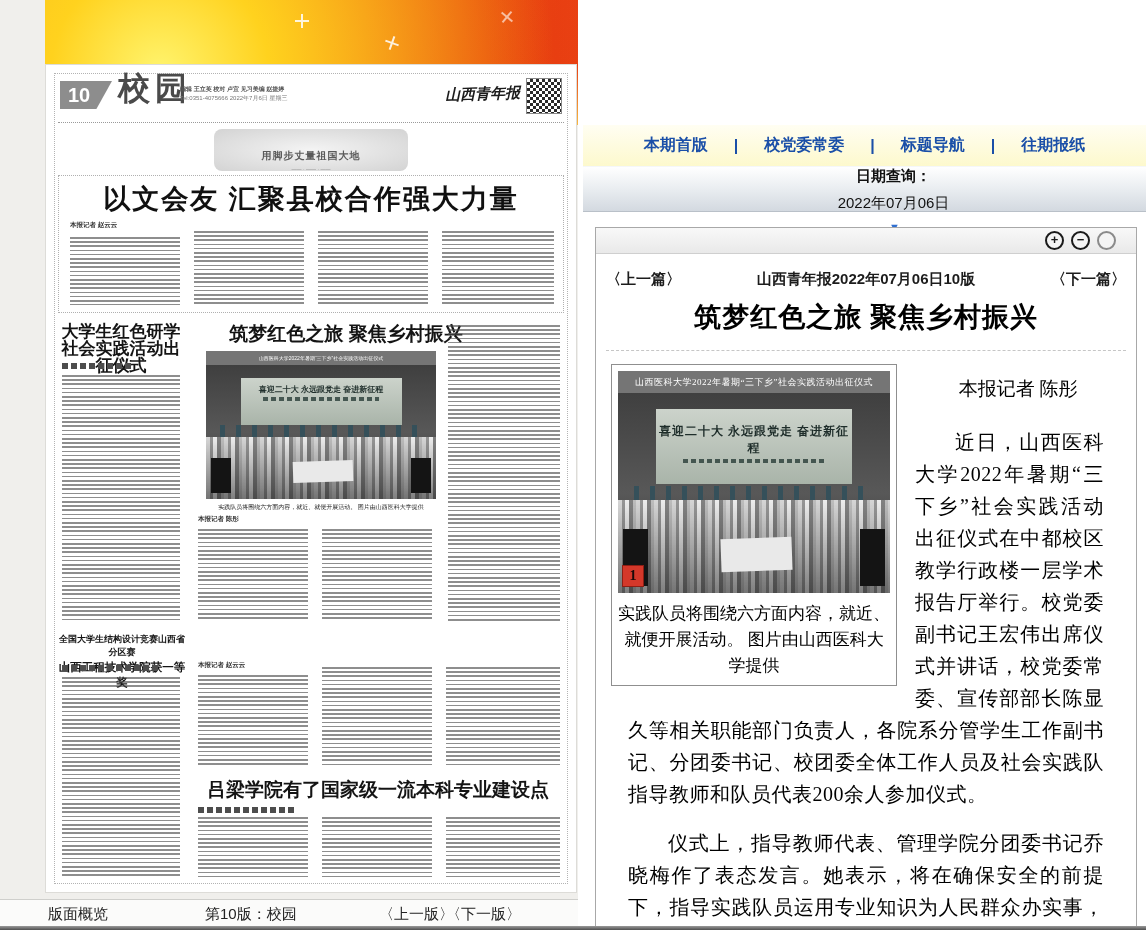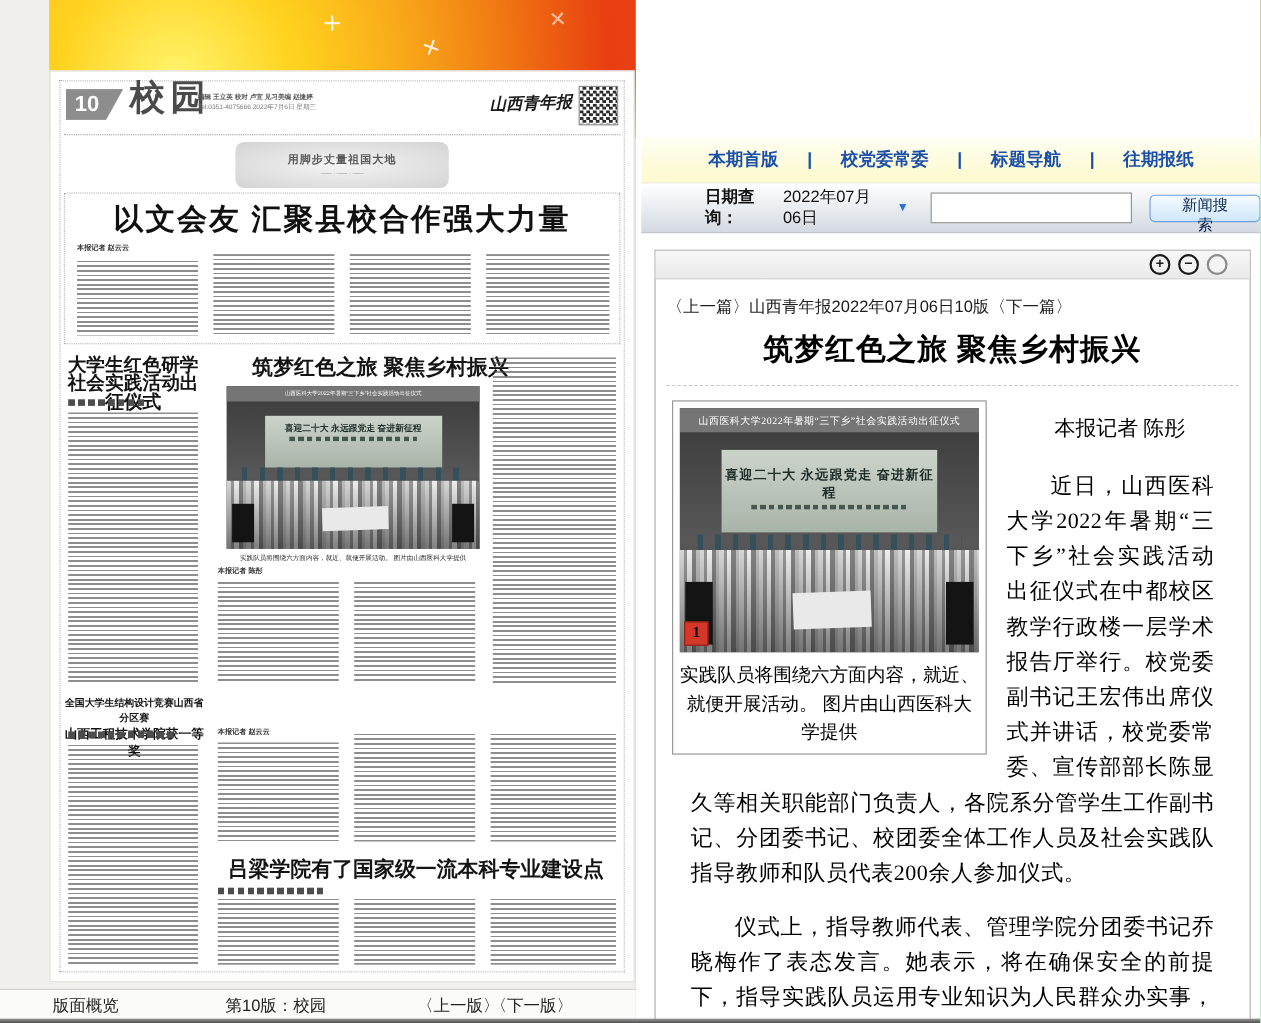--- a/index.html
+++ b/index.html
@@ -38,21 +38,21 @@
   .np-meta .m2{font-size:6px;color:#777;}
   .np-masthead{left:384px;top:20px;width:90px;text-align:right;
     font-family:"Liberation Serif","DejaVu Serif",serif;font-style:italic;font-weight:bold;
     font-size:15px;color:#1c1c1c;transform:rotate(-2deg);}
   .np-qr{left:480px;top:13px;width:36px;height:36px;
     background:repeating-conic-gradient(#2a2a2a 0% 25%, #fff 0% 50%);background-size:6px 6px;
     border:1px solid #888;box-sizing:border-box;}
   .np-hline{left:12px;top:57px;width:506px;border-top:1px dotted #9a9a9a;}
   .np-slogan{left:168px;top:64px;width:194px;height:42px;border-radius:8px;
     background:radial-gradient(#f4f4f4,#d3d3d3);text-align:center;color:#5a5a5a;overflow:hidden;}
-  .np-slogan .s1{font-size:10px;font-weight:bold;margin-top:9px;letter-spacing:1px;}
+  .np-slogan .s1{font-size:10px;font-weight:bold;margin-top:20px;letter-spacing:1px;}
   .np-slogan .s2{font-size:5px;color:#8a8a8a;margin-top:3px;}
   .np-box1{left:12px;top:110px;width:506px;height:138px;border:1px dotted #b0b0b0;box-sizing:border-box;}
   .np-h1{left:20px;top:116px;width:490px;text-align:center;font-weight:bold;font-size:27px;
     letter-spacing:2px;color:#101010;}
   .np-byline{font-size:6.5px;font-weight:bold;color:#333;}
   .greek{background-image:repeating-linear-gradient(to bottom, rgba(72,72,72,.62) 0 1.6px, rgba(0,0,0,0) 1.6px 4.2px);}
   .greek-b{height:6px;background:repeating-linear-gradient(to right,#4d4d4d 0 6px,transparent 6px 9px);}
   .np-h2{font-weight:bold;color:#141414;text-align:center;}
   .np-capmini{font-size:6px;color:#222;text-align:center;white-space:nowrap;overflow:hidden;}
 
@@ -88,38 +88,38 @@
   .right-col{left:578px;top:0;width:568px;height:930px;background:#ffffff;}
   .nav-bar{position:absolute;left:5px;top:125px;width:563px;height:41px;
     background:linear-gradient(#fffef2,#fdf9cd);border-bottom:1px solid #e3ddb0;
     display:flex;align-items:center;justify-content:center;gap:26px;
     font-size:16px;font-weight:bold;color:#1a4fa8;}
   .nav-bar a{color:#1a4fa8;text-decoration:none;cursor:pointer;}
   .nav-sep{color:#1a4fa8;font-weight:bold;}
   .query-bar{position:absolute;left:5px;top:166px;width:563px;height:46px;
     background:linear-gradient(#ffffff,#e7ebef 55%,#d3d9e0);
     border-top:1px solid #f5f7f9;border-bottom:1px solid #b9c0c8;
-    display:flex;align-items:center;gap:8px;padding-left:58px;box-sizing:border-box;}
+    display:flex;align-items:center;gap:8px;padding-left:58px;box-sizing:border-box;flex-direction:column;}
   .q-label{font-size:15px;font-weight:bold;color:#111;}
   .q-date{font-size:15px;color:#111;}
   .q-arrow{color:#2f6fd0;font-size:11px;margin-left:2px;cursor:pointer;}
   .q-input{width:182px;height:24px;border:1px solid #8a8a8a;background:#fff;margin-left:12px;}
   .q-btn{margin-left:8px;height:25px;padding:0 26px;font-size:14px;color:#0c2a50;
     background:linear-gradient(#f5fbff,#cfe6fa);border:1px solid #6aa0d8;border-radius:5px;cursor:pointer;}
 
   
   .reader{position:absolute;left:17px;top:227px;width:542px;height:703px;background:#fff;
     border:1px solid #a8a8a8;box-sizing:border-box;}
   .r-toolbar{height:25px;background:linear-gradient(#f8f8f8,#e9e9e9);border-bottom:1px solid #cfcfcf;
     display:flex;align-items:center;justify-content:flex-end;gap:7px;padding-right:20px;}
   .t-btn{width:15px;height:15px;border-radius:50%;border:2px solid #1a1a1a;color:#1a1a1a;
     font-weight:bold;font-size:13px;line-height:13px;text-align:center;cursor:pointer;background:#f4f4f4;}
   .t-btn.plain{border-color:#8a8a8a;color:transparent;}
-  .r-nav{display:flex;align-items:center;
-    padding:16px 10px 0;font-size:15px;color:#1c1c1c;}
+  .r-nav{display:flex;justify-content:space-between;align-items:center;
+    padding:16px 10px 0;font-size:15px;color:#1c1c1c;font-weight:bold;}
   .r-nav .mid{font-size:15px;}
   .r-nav .lnk{cursor:pointer;}
   .r-title{text-align:center;font-family:"Liberation Serif","DejaVu Serif",serif;
     font-weight:bold;font-size:27px;color:#000;margin-top:10px;letter-spacing:1px;}
   .r-dash{margin:15px 10px 0;border-bottom:1px dashed #c6c6c6;}
   .r-body{padding:9px 15px 0;font-family:"Liberation Serif","DejaVu Serif",serif;color:#000;}
   .figure{float:left;width:286px;border:1px solid #8f8f8f;padding:6px;margin:4px 18px 6px 0;
     box-sizing:border-box;background:#fff;}
   .fig-photo{width:272px;height:222px;}
   .fig-cap{font-size:17px;line-height:26px;text-align:center;margin-top:8px;}

